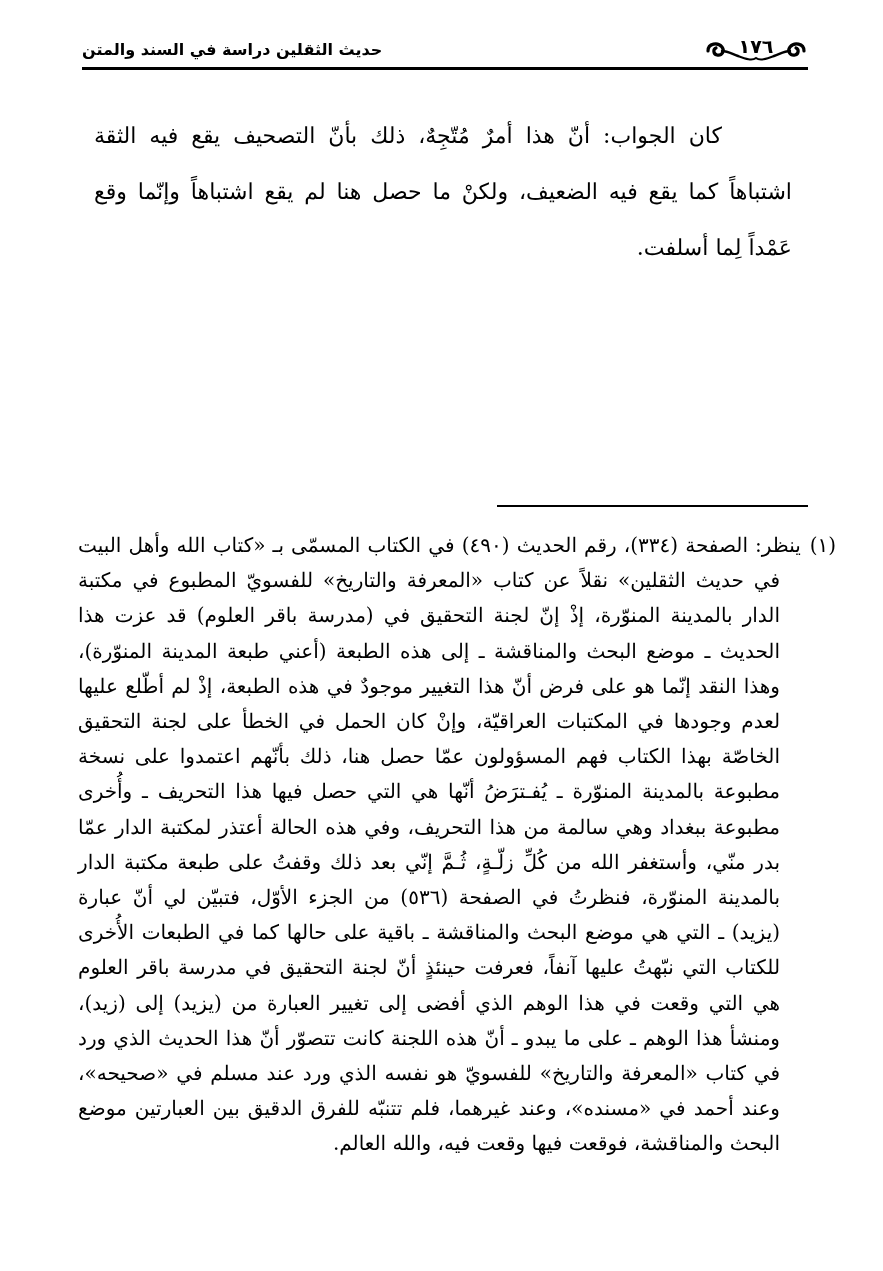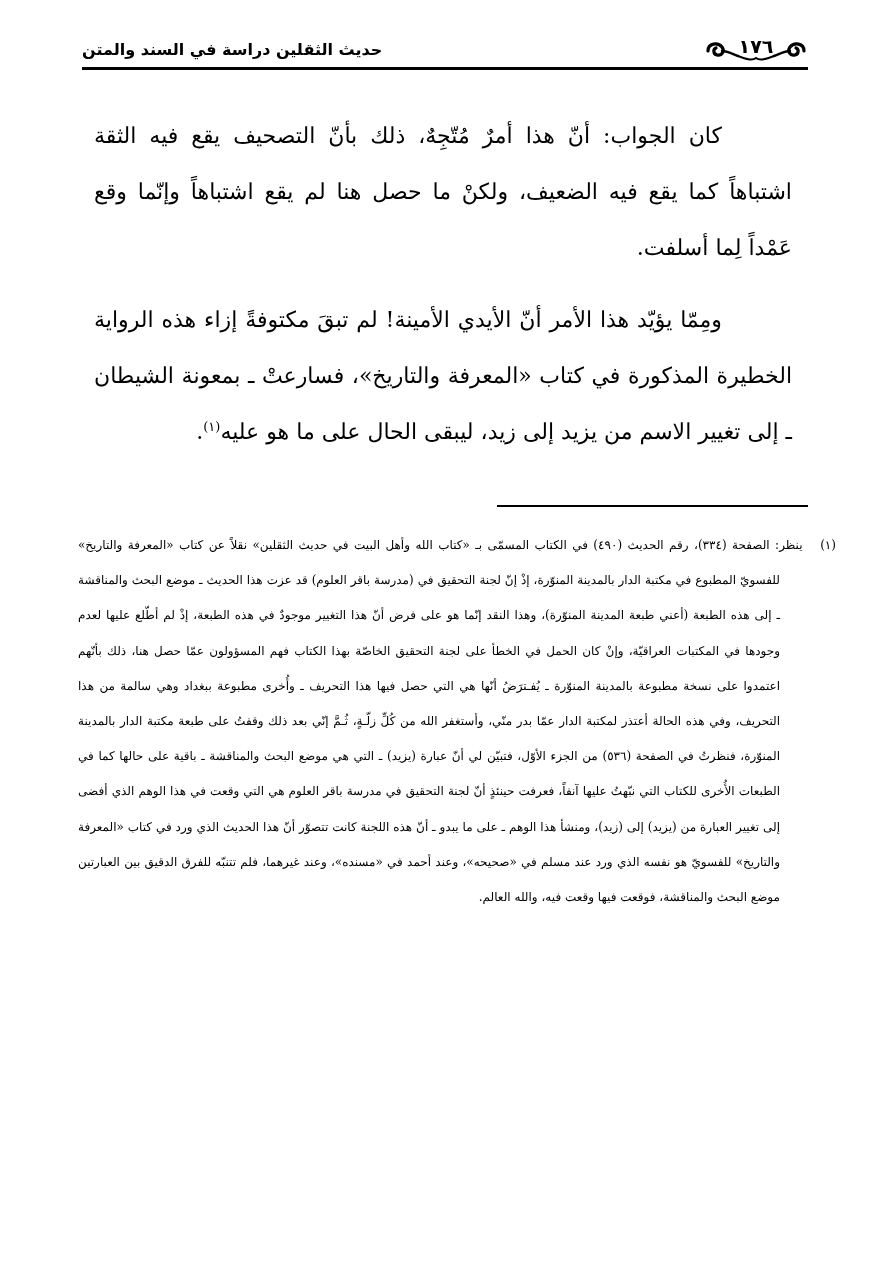--- a/index.html
+++ b/index.html
@@ -113,21 +113,21 @@
     
     .footnotes {
       position: absolute;
       left: 78px;
       top: 528px;
       width: 730px;
       direction: rtl;
       text-align: justify;
       text-align-last: right;
       font-family: "DejaVu Serif", serif;
-      font-size: 12px;
+      font-size: 20px;
       line-height: 35.2px;
     }
     .footnotes p {
       margin: 0;
       padding-right: 28px;
       text-indent: -28px;
     }
     .fn-marker {
       display: inline-block;
     }
@@ -154,23 +154,20 @@
       <span class="page-number">١٧٦</span>
     </div>
 
     <div class="header-rule"></div>
   </div>
 
   <div class="body-text">
     <p class="first">
       <span>كان الجواب: أنّ هذا أمرٌ مُتّجِهٌ، ذلك بأنّ التصحيف يقع فيه الثقة اشتباهاً كما يقع فيه الضعيف، ولكنْ ما حصل هنا لم يقع اشتباهاً وإنّما وقع عَمْداً لِما أسلفت.</span>
     </p>
-    <p>
-      <span>ومِمّا يؤيّد هذا الأمر أنّ الأيدي الأمينة! لم تبقَ مكتوفةً إزاء هذه الرواية الخطيرة المذكورة في كتاب «المعرفة والتاريخ»، فسارعتْ ـ بمعونة الشيطان ـ إلى تغيير الاسم من يزيد إلى زيد، ليبقى الحال على ما هو عليه</span><span class="fn-ref">(١)</span><span>.</span>
-    </p>
   </div>
 
   <div class="fn-separator"></div>
 
   <div class="footnotes">
     <p>
       <span class="fn-marker">(١)</span>
       <span>ينظر: الصفحة (٣٣٤)، رقم الحديث (٤٩٠) في الكتاب المسمّى بـ «كتاب الله وأهل البيت في حديث الثقلين» نقلاً عن كتاب «المعرفة والتاريخ» للفسويّ المطبوع في مكتبة الدار بالمدينة المنوّرة، إذْ إنّ لجنة التحقيق في (مدرسة باقر العلوم) قد عزت هذا الحديث ـ موضع البحث والمناقشة ـ إلى هذه الطبعة (أعني طبعة المدينة المنوّرة)، وهذا النقد إنّما هو على فرض أنّ هذا التغيير موجودٌ في هذه الطبعة، إذْ لم أطّلع عليها لعدم وجودها في المكتبات العراقيّة، وإنْ كان الحمل في الخطأ على لجنة التحقيق الخاصّة بهذا الكتاب فهم المسؤولون عمّا حصل هنا، ذلك بأنّهم اعتمدوا على نسخة مطبوعة بالمدينة المنوّرة ـ يُفـترَضُ أنّها هي التي حصل فيها هذا التحريف ـ وأُخرى مطبوعة ببغداد وهي سالمة من هذا التحريف، وفي هذه الحالة أعتذر لمكتبة الدار عمّا بدر منّي، وأستغفر الله من كُلِّ زلّـةٍ، ثُـمَّ إنّي بعد ذلك وقفتُ على طبعة مكتبة الدار بالمدينة المنوّرة، فنظرتُ في الصفحة (٥٣٦) من الجزء الأوّل، فتبيّن لي أنّ عبارة (يزيد) ـ التي هي موضع البحث والمناقشة ـ باقية على حالها كما في الطبعات الأُخرى للكتاب التي نبّهتُ عليها آنفاً، فعرفت حينئذٍ أنّ لجنة التحقيق في مدرسة باقر العلوم هي التي وقعت في هذا الوهم الذي أفضى إلى تغيير العبارة من (يزيد) إلى (زيد)، ومنشأ هذا الوهم ـ على ما يبدو ـ أنّ هذه اللجنة كانت تتصوّر أنّ هذا الحديث الذي ورد في كتاب «المعرفة والتاريخ» للفسويّ هو نفسه الذي ورد عند مسلم في «صحيحه»، وعند أحمد في «مسنده»، وعند غيرهما، فلم تتنبّه للفرق الدقيق بين العبارتين موضع البحث والمناقشة، فوقعت فيها وقعت فيه، والله العالم.</span>
     </p>
   </div>

